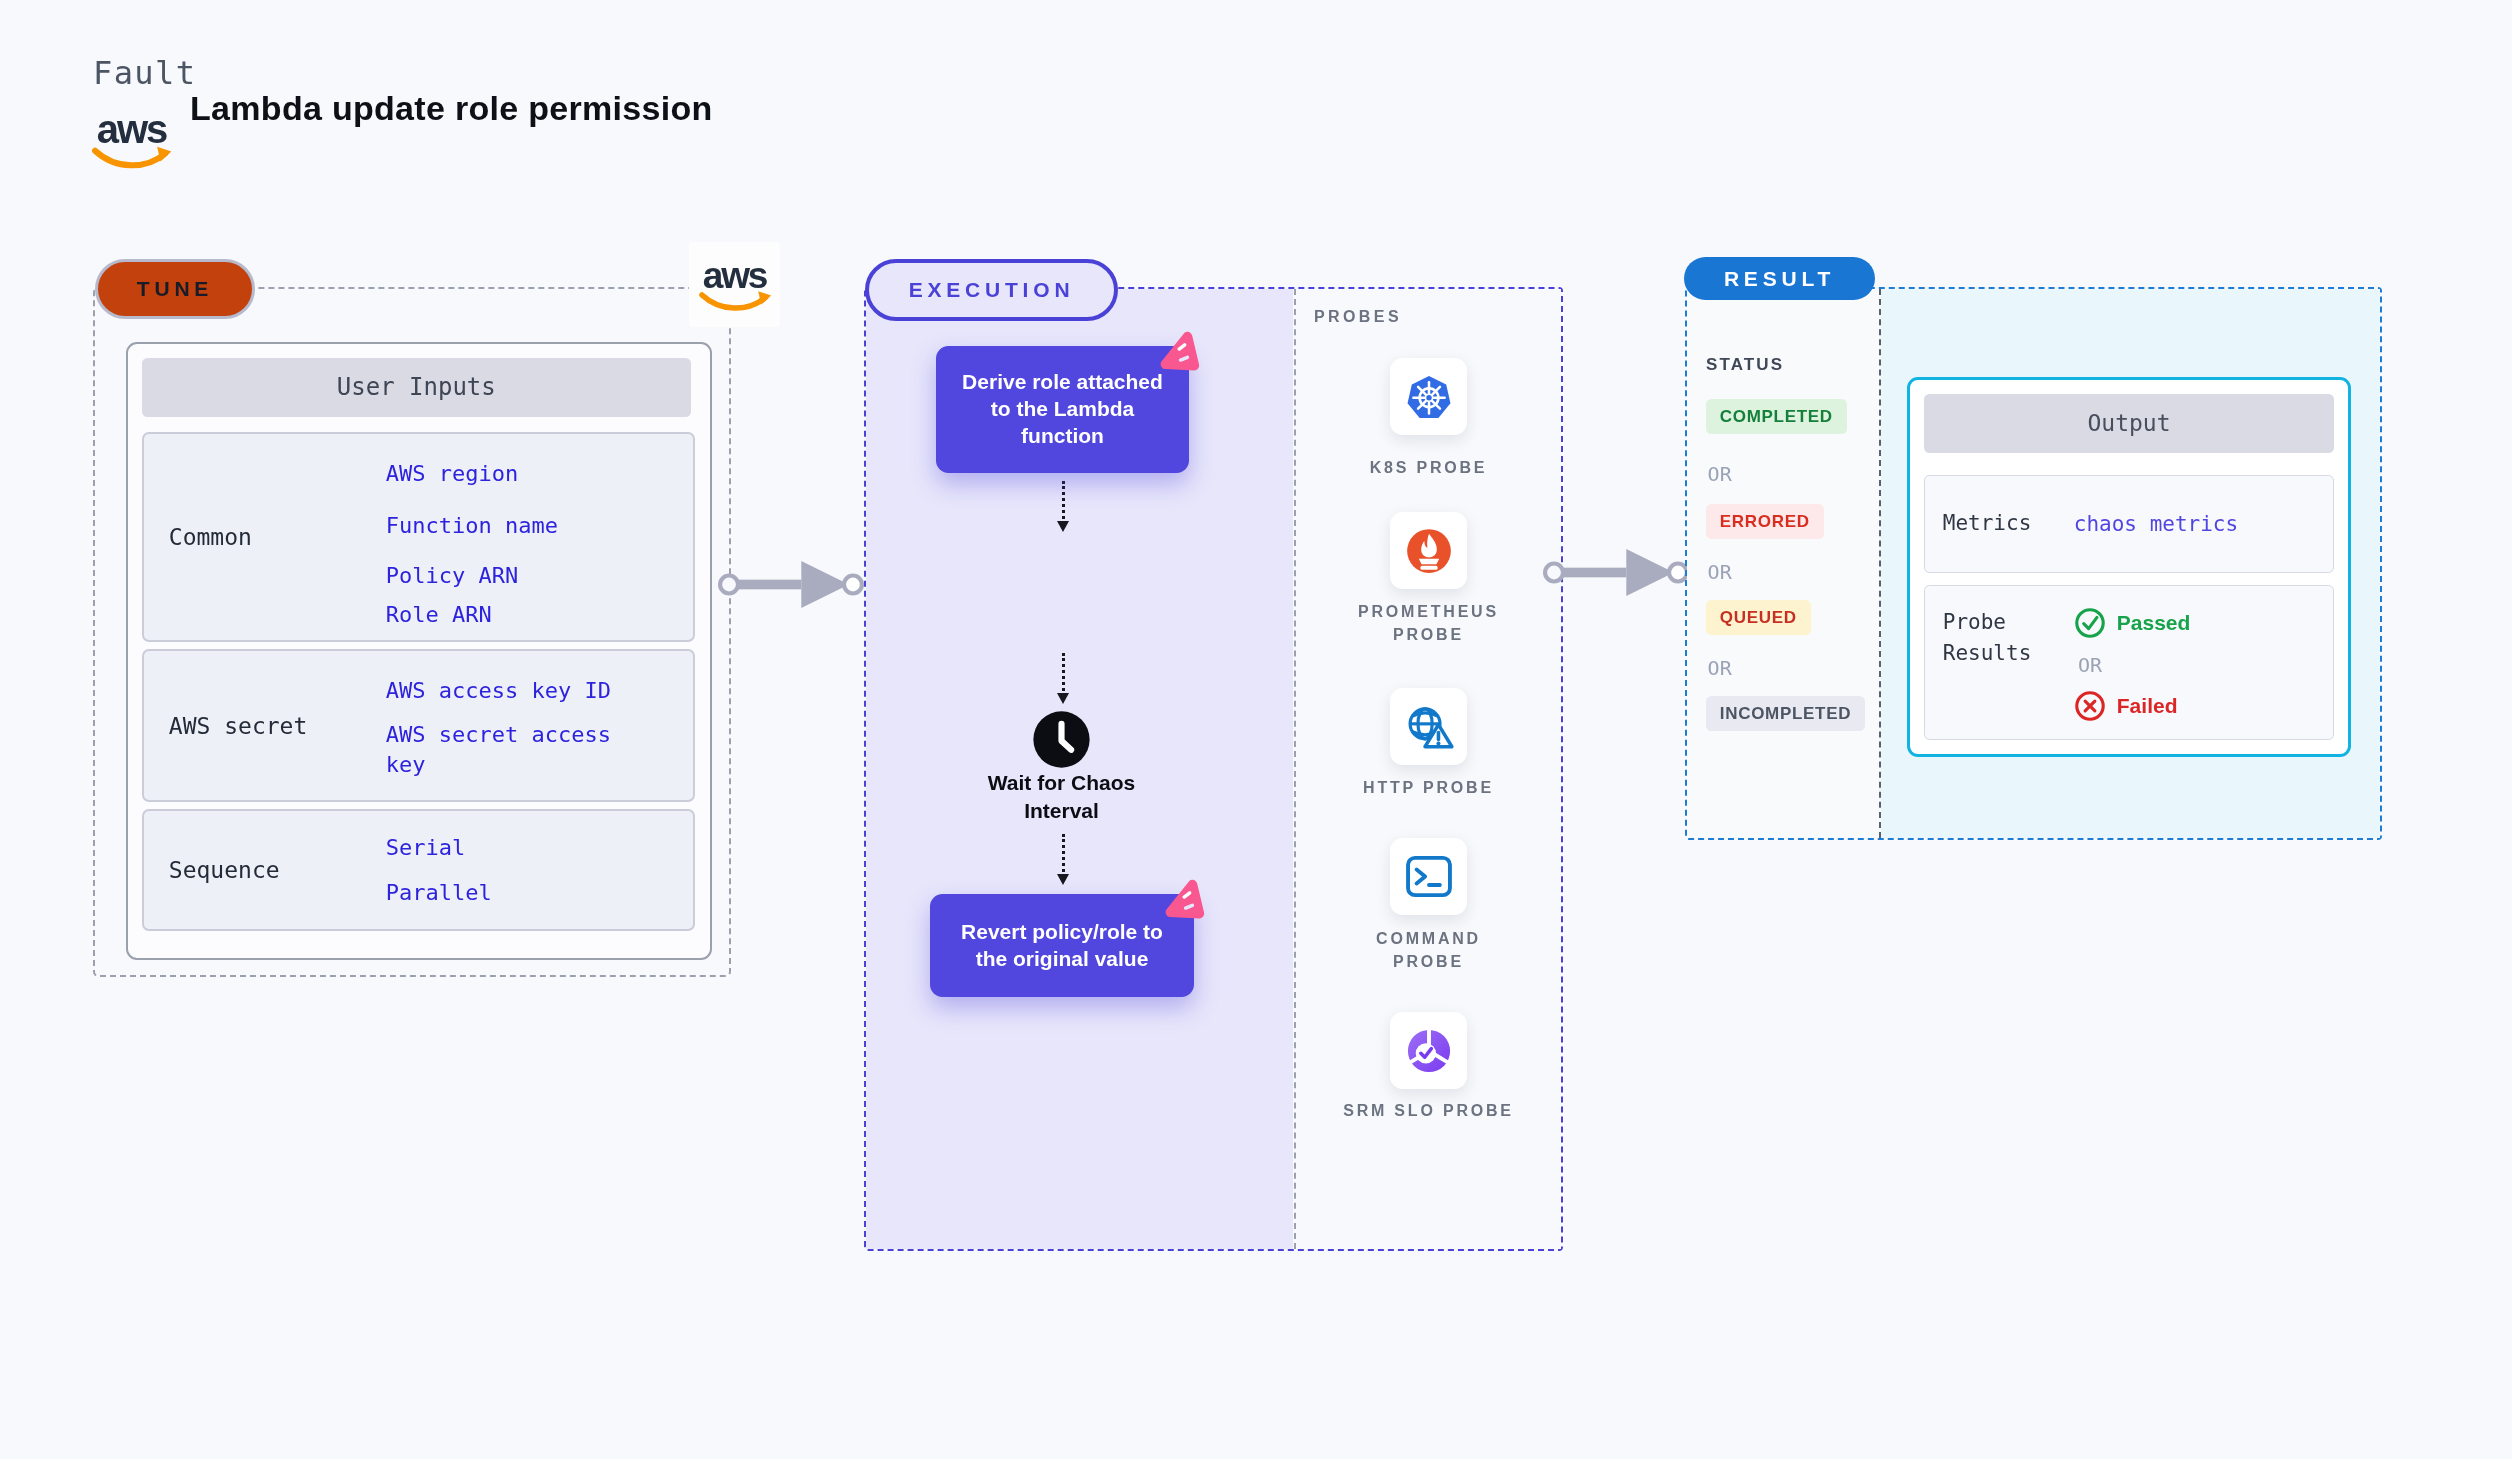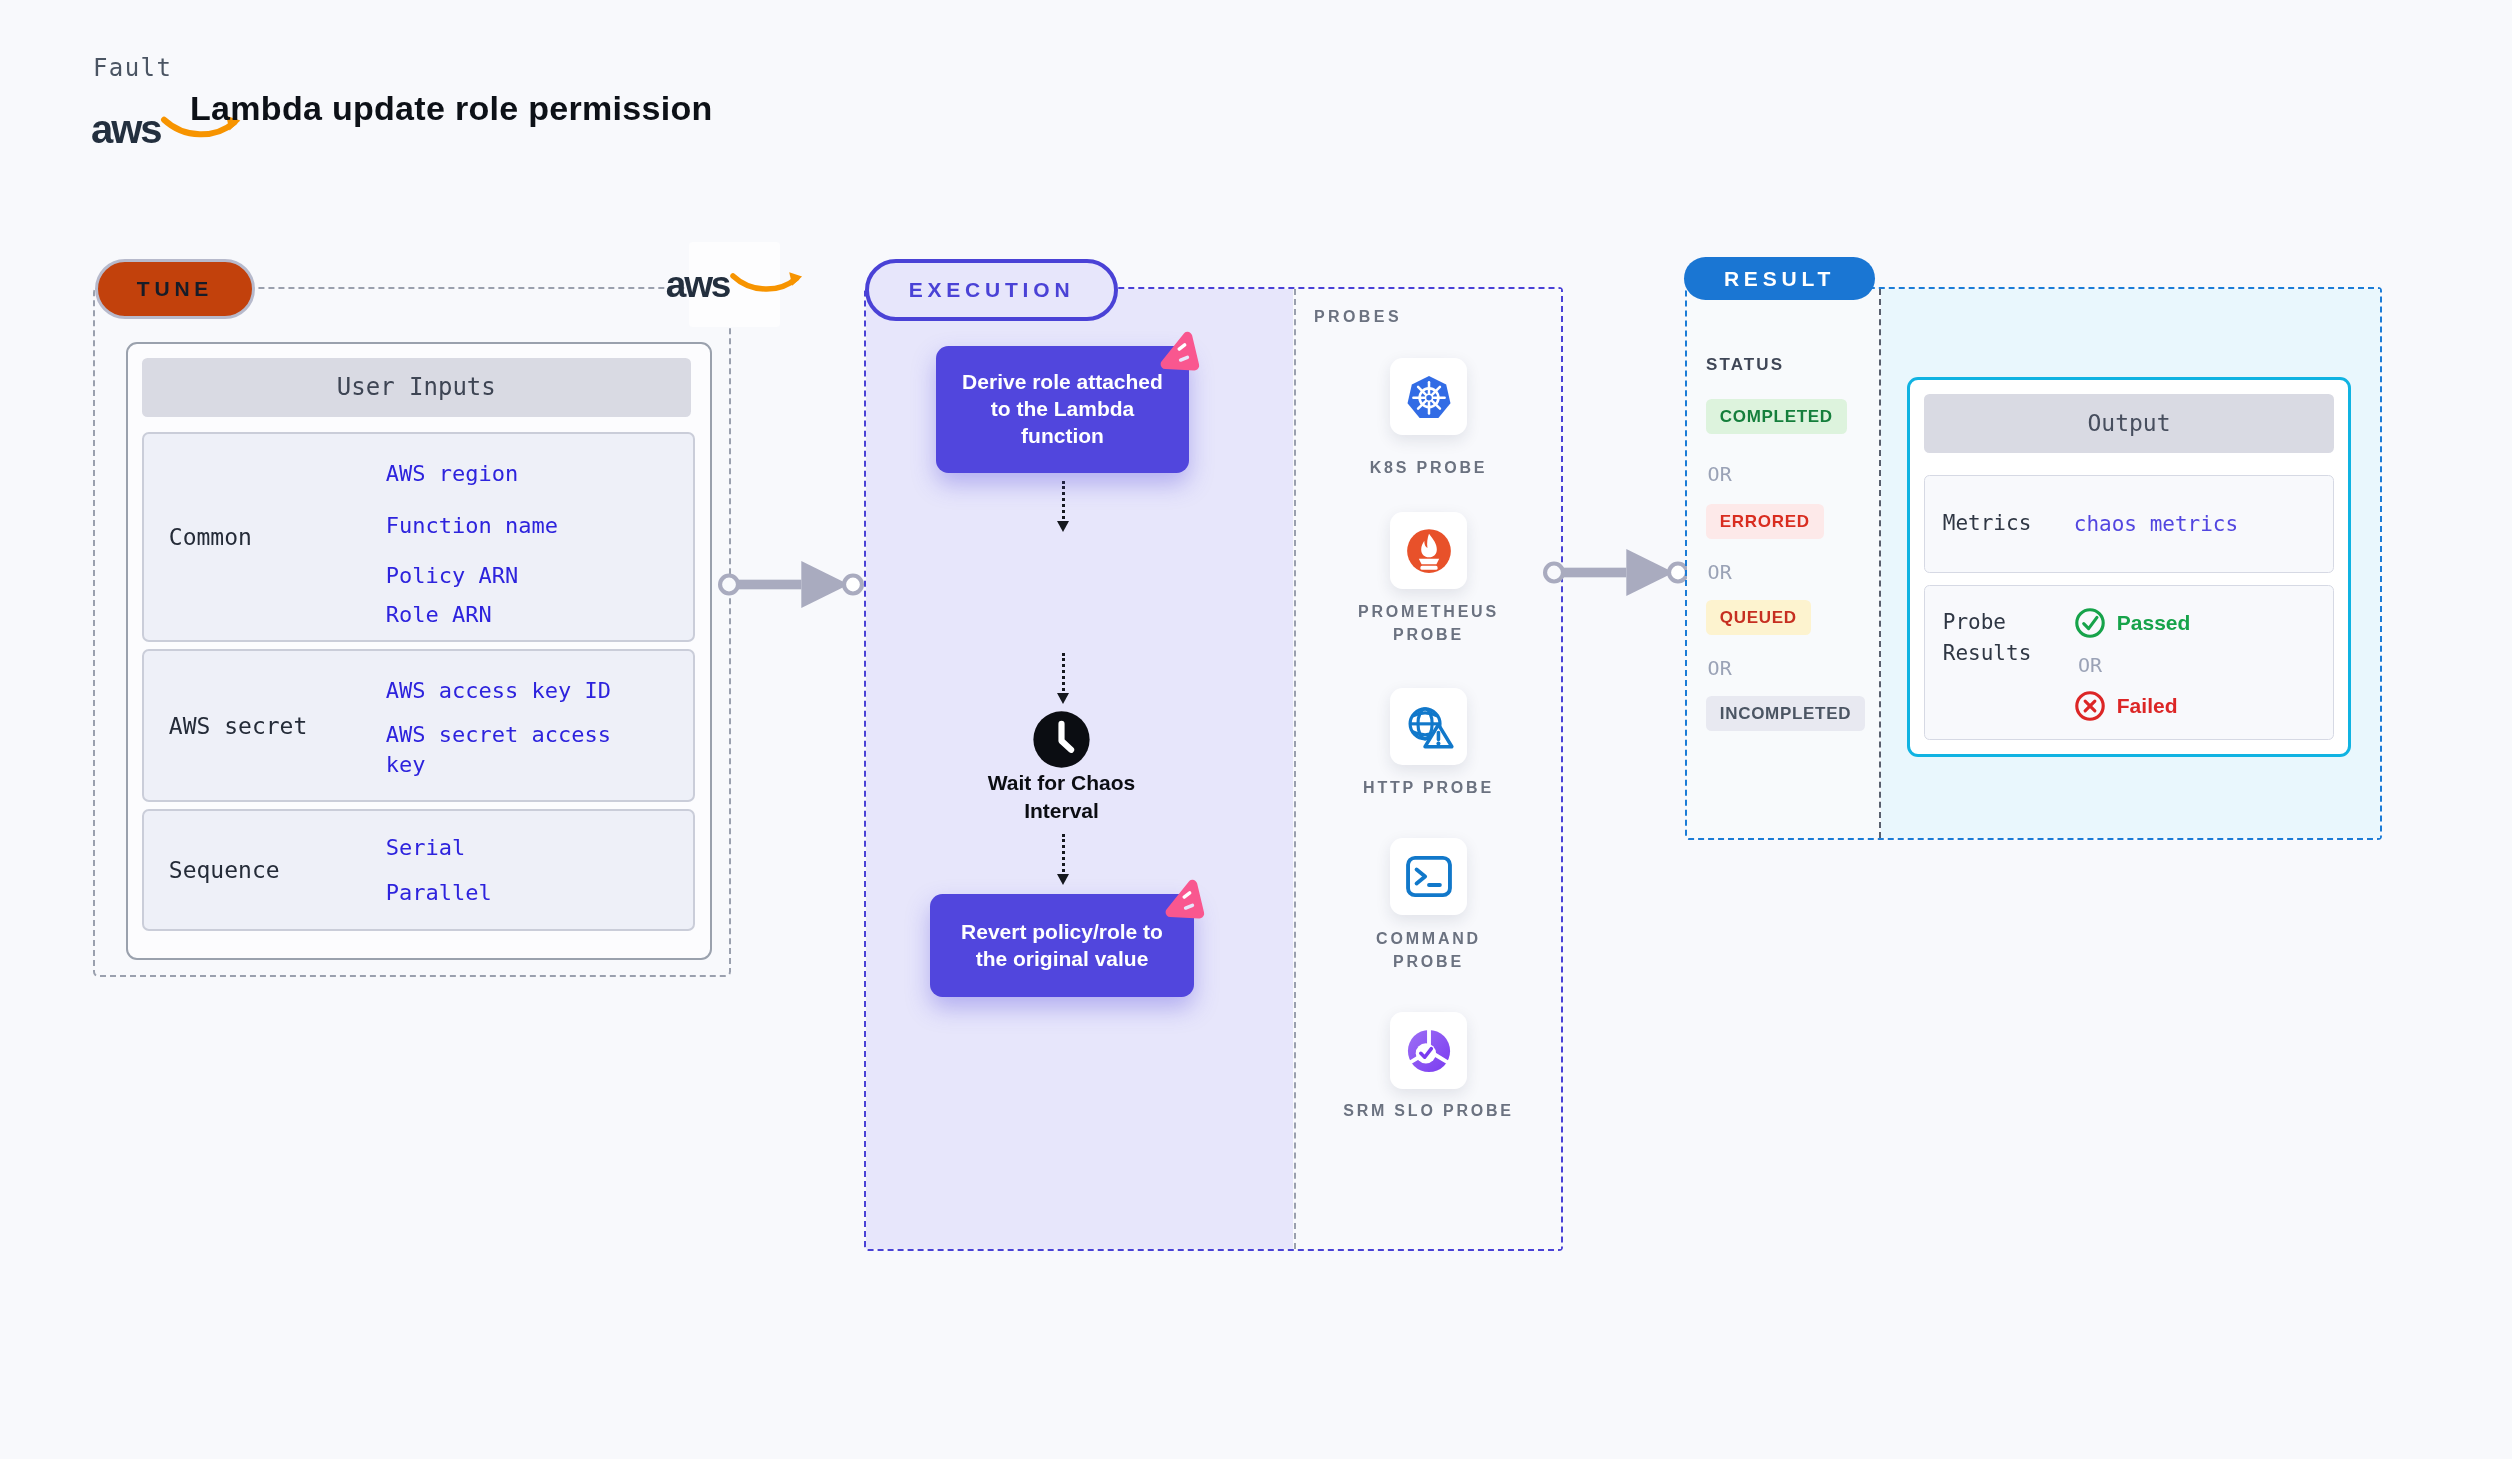--- a/index.html
+++ b/index.html
@@ -3,23 +3,23 @@
 <meta charset="utf-8">
 <style>
   html,body{margin:0;padding:0;background:#f8f9fc;}
   #page{position:relative;width:2512px;height:1459px;background:#f8f9fc;overflow:hidden;
         font-family:"DejaVu Sans Mono","Liberation Mono",monospace;color:#171c28;}
   .abs{position:absolute;}
   .sans{font-family:"Liberation Sans","DejaVu Sans",sans-serif;}
   .mono{font-family:"DejaVu Sans Mono","Liberation Mono",monospace;}
 
   
-  .fault-label{left:93px;top:54px;font-size:24px;color:#4b5563;letter-spacing:1.4px;}
+  .fault-label{left:93px;top:54px;font-size:32px;color:#4b5563;letter-spacing:1.4px;}
   .page-title{left:190px;top:89px;font-size:34px;font-weight:bold;color:#0d1117;letter-spacing:0.3px;}
-  .awslogo{display:flex;flex-direction:row;align-items:center;line-height:1;}
+  .awslogo{display:flex;flex-direction:column;align-items:center;line-height:1;}
   .awslogo .awstxt{font-family:"Liberation Sans","DejaVu Sans",sans-serif;font-weight:bold;
                    color:#232f3e;font-size:40px;letter-spacing:-2.1px;}
   .awslogo svg{margin-top:-4.1px;}
   .header-aws{left:91px;top:109px;}
 
   
   .tune-box{left:93px;top:287px;width:634px;height:686px;border:2.8px dashed #9aa0ae;border-radius:5.5px;}
   .pill{display:flex;align-items:center;justify-content:center;border-radius:32px;
         font-weight:bold;font-size:21px;letter-spacing:4.8px;z-index:5;}
   .tune-pill{left:95px;top:259px;width:154px;height:54px;background:#c2410c;

